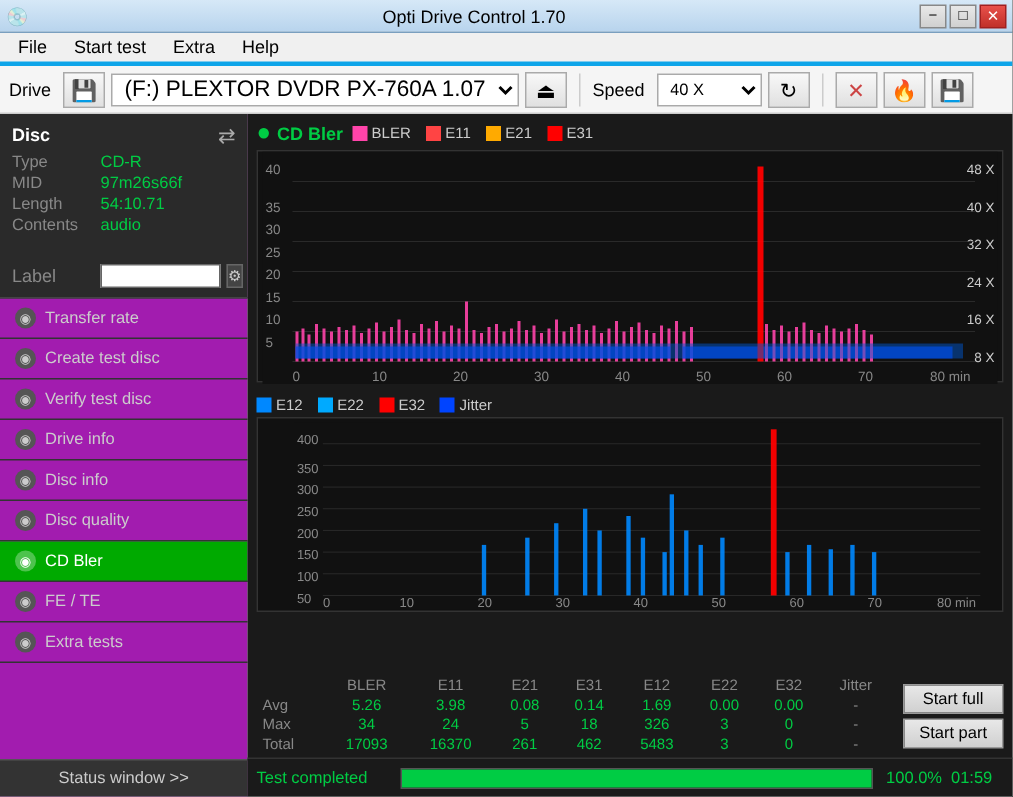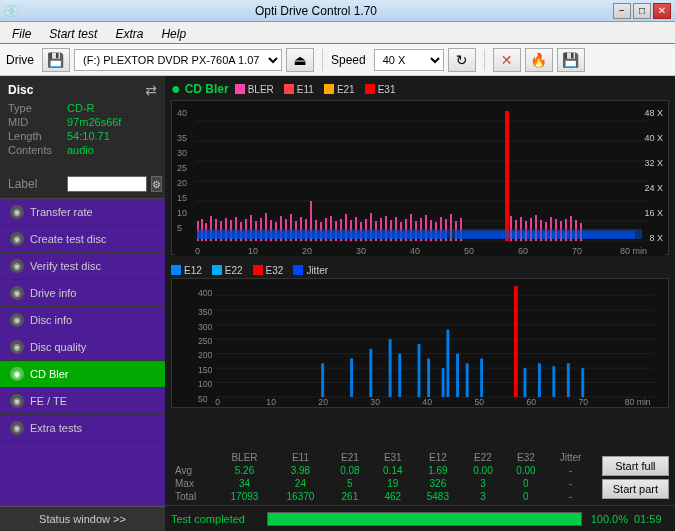--- a/index.html
+++ b/index.html
@@ -19,51 +19,50 @@
     #titlebar .title-text { font-size: 12px; font-weight: normal; flex: 1; text-align: center; }
     #titlebar .win-controls { display: flex; gap: 2px; }
     .win-btn { width: 18px; height: 16px; font-size: 10px; cursor: pointer; border: 1px solid #888; background: linear-gradient(to bottom, #e8e8e8, #d0d0d0); display: flex; align-items: center; justify-content: center; }
     .win-btn.close { background: linear-gradient(to bottom, #e8504a, #c0302a); color: white; border-color: #a02020; }
 
     
     #menubar {
       background: #f0f0f0;
       height: 22px;
       display: flex;
-      align-items: flex-end;
+      align-items: flex-start;
       padding: 0 4px;
-      border-bottom: 1px solid #0ea5e9;
+      border-bottom: 3px solid #0ea5e9;
       gap: 2px;
-      font-style: italic;
     }
     .menu-item { padding: 2px 8px; cursor: pointer; font-size: 12px; }
 
     
     #toolbar {
       background: #f5f5f5;
       height: 32px;
       display: flex;
       align-items: center;
       padding: 0 6px;
       border-bottom: 1px solid #ccc;
       gap: 4px;
     }
     .toolbar-label { font-size: 12px; margin-right: 4px; }
-    .drive-select { height: 22px; font-size: 11px; background: white; border: 1px solid #aaa; padding: 0 4px; min-width: 180px; }
+    .drive-select { height: 22px; font-size: 15px; background: white; border: 1px solid #aaa; padding: 0 4px; min-width: 180px; }
     .toolbar-btn { height: 24px; width: 28px; border: 1px solid #aaa; background: linear-gradient(to bottom, #f8f8f8, #e0e0e0); cursor: pointer; display: flex; align-items: center; justify-content: center; font-size: 14px; }
     .toolbar-sep { width: 1px; height: 22px; background: #ccc; margin: 0 4px; }
     .speed-select { height: 22px; font-size: 11px; border: 1px solid #aaa; background: white; padding: 0 4px; width: 70px; }
 
     
     #main { display: flex; height: calc(531px - 22px - 22px - 32px); }
 
     
     #sidebar {
       width: 165px;
-      background: #4c1d95;
+      background: #a21caf;
       display: flex;
       flex-direction: column;
       flex-shrink: 0;
     }
 
     
     #disc-panel {
       background: #2a2a2a;
       padding: 6px 8px;
       border-bottom: 1px solid #444;
@@ -548,21 +547,21 @@
               <td>1.69</td>
               <td>0.00</td>
               <td>0.00</td>
               <td class="dash">-</td>
             </tr>
             <tr>
               <td class="row-label">Max</td>
               <td>34</td>
               <td>24</td>
               <td>5</td>
-              <td>19</td>
+              <td>18</td>
               <td>326</td>
               <td>3</td>
               <td>0</td>
               <td class="dash">-</td>
             </tr>
             <tr>
               <td class="row-label">Total</td>
               <td>17093</td>
               <td>16370</td>
               <td>261</td>

